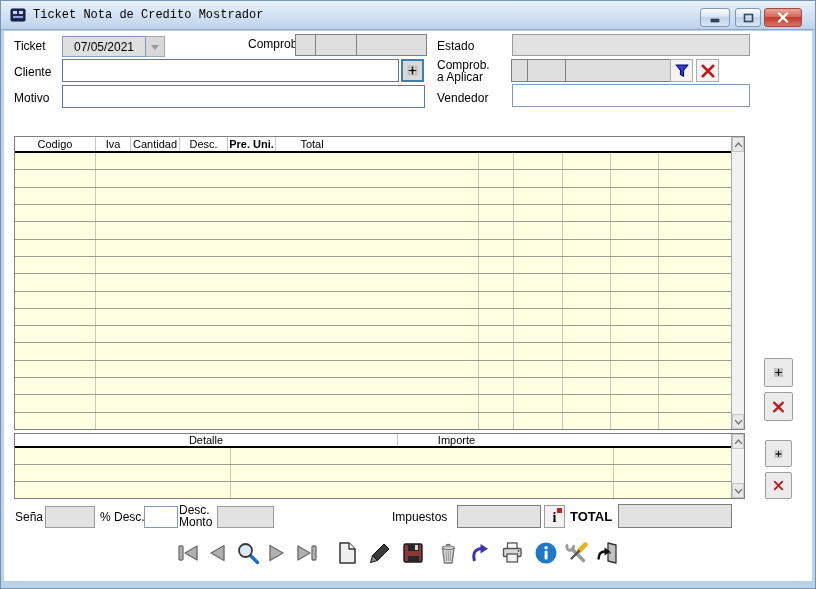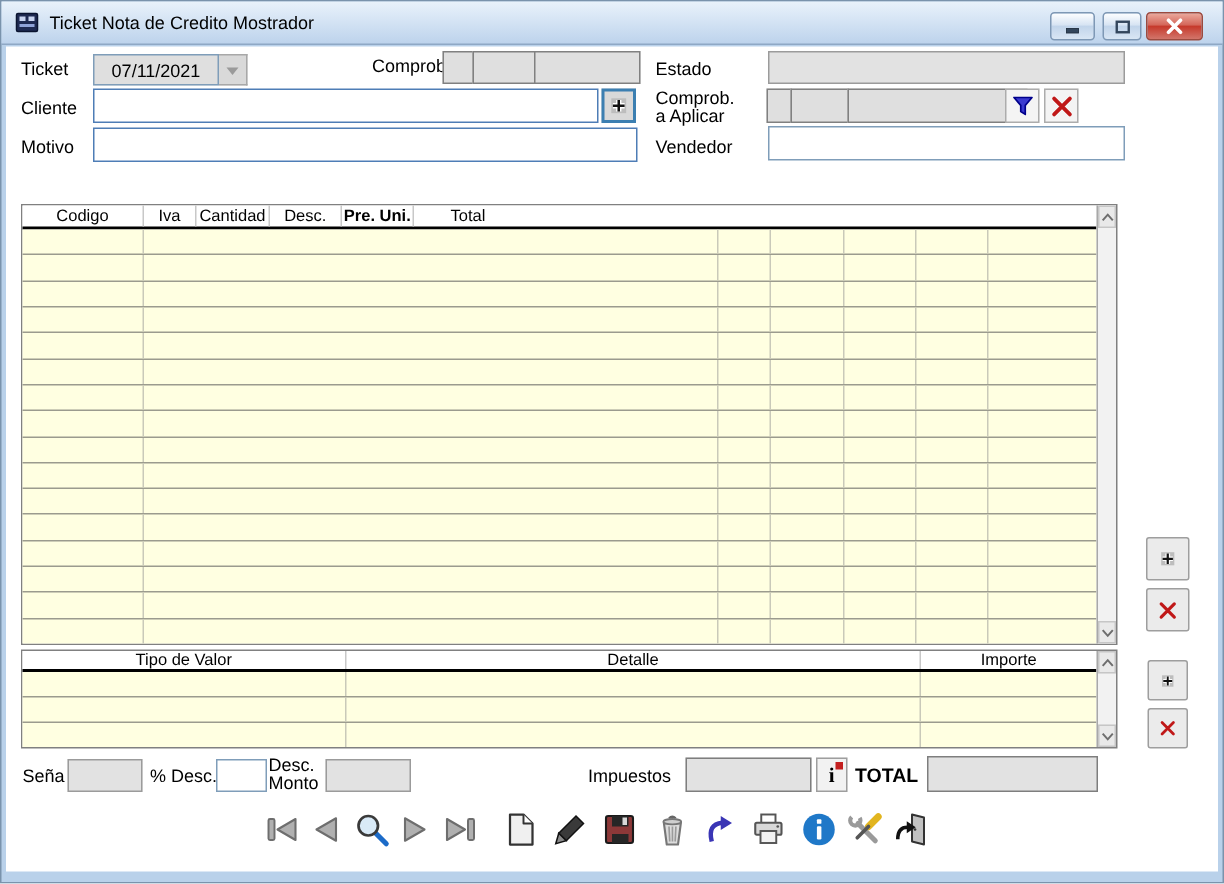--- a/index.html
+++ b/index.html
@@ -3,21 +3,21 @@
 <meta charset="utf-8">
 <style>
   html,body{margin:0;padding:0;width:816px;height:589px;overflow:hidden;
     font-family:"Liberation Sans",sans-serif;background:#fff;}
   *{box-sizing:border-box;}
   .window{position:relative;width:816px;height:589px;border:1px solid #7A93AC;
     background:var(--frame,#B9D1EA);}
   
   .titlebar{position:absolute;left:0;top:0;width:814px;height:29px;
     background:linear-gradient(var(--titlebar-top,#E9F2FB),var(--titlebar-bottom,#BDD3EC));
-    border-bottom:1px solid #8FA8C5;}
+    border-bottom:1px solid #8FA8C5;font-family:Liberation Mono, monospace;}
   .title-icon{position:absolute;left:9px;top:6px;width:16px;height:16px;}
   .title-text{position:absolute;left:32px;top:7px;font-size:12px;color:#000;}
   .win-btn{position:absolute;top:7px;height:19px;border:1px solid #7E98B5;border-radius:3px;
     background:linear-gradient(#FDFEFF,#D7E4F3 45%,#C1D4EA 50%,#D9E6F4);
     display:flex;align-items:center;justify-content:center;cursor:default;}
   .win-btn.close{background:linear-gradient(#EBA89C,#D4675A 45%,var(--close-red,#C6392B) 50%,#D2756A);
     border-color:#9B4A3F;}
   
   .content{position:absolute;left:3px;top:30px;width:808px;height:550px;background:#fff;}
   .lbl{position:absolute;font-size:12px;color:#000;white-space:nowrap;}
@@ -91,21 +91,21 @@
       <svg width="12" height="11" viewBox="0 0 12 11">
           <path d="M2 1.5 L10 9.5 M10 1.5 L2 9.5" stroke="#FFFFFF" stroke-width="2.4" stroke-linecap="round"></path>
         </svg>
     </div>
   </div>
 
   <div class="content">
 
     <span class="lbl" style="left:10px;top:8px;">Ticket</span>
     <div class="fecha-combo">
-      <div class="fecha-text">07/11/2021</div>
+      <div class="fecha-text">07/05/2021</div>
       <div class="fecha-dd">
         <svg width="10" height="8" viewBox="0 0 10 8">
             <polygon points="1,2 9,2 5,7" fill="#9A9A9A"></polygon>
           </svg>
       </div>
     </div>
     <span class="lbl" style="left:244px;top:6px;">Comprob</span>
     <div class="seg" style="left:292px;top:3px;height:22px;">
       <div style="width:21px;"></div>
       <div style="width:42px;"></div>
@@ -327,21 +327,20 @@
     </button>
     <button class="side-btn" style="left:760px;top:361px;width:29px;height:29px;">
       <svg width="20" height="20" viewBox="0 0 24 24">
         <path d="M5 5 L19 19 M19 5 L5 19" stroke="#C01818" stroke-width="3.4" stroke-linecap="round"></path>
       </svg>
     </button>
 
     <div class="table" style="left:10px;top:402px;width:731px;height:66px;">
       <div class="tdata">
         <div class="thead" style="height:14px;">
-            <div class="th" style="width: 216px;">Tipo de Valor</div>
             <div class="th" style="width: 383px;">Detalle</div>
             <div class="th" style="width: 117px;">Importe</div>
           </div>
         <div class="tbody">
             <div class="tr">
               <div class="td" style="width: 216px;"></div>
               <div class="td" style="width: 383px;"></div>
               <div class="td" style="width: 117px;"></div>
             </div>
             <div class="tr">

